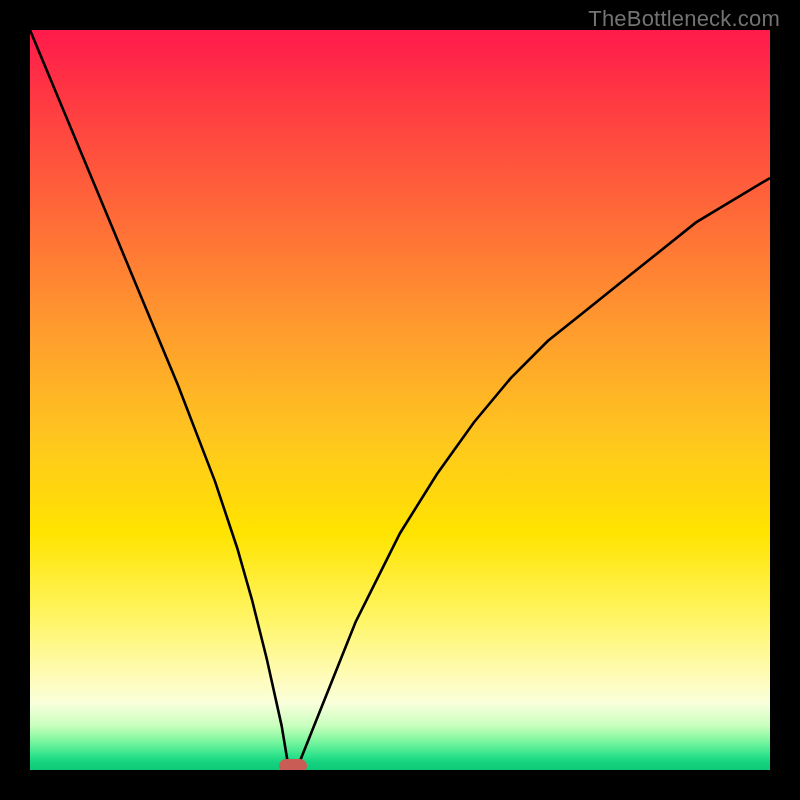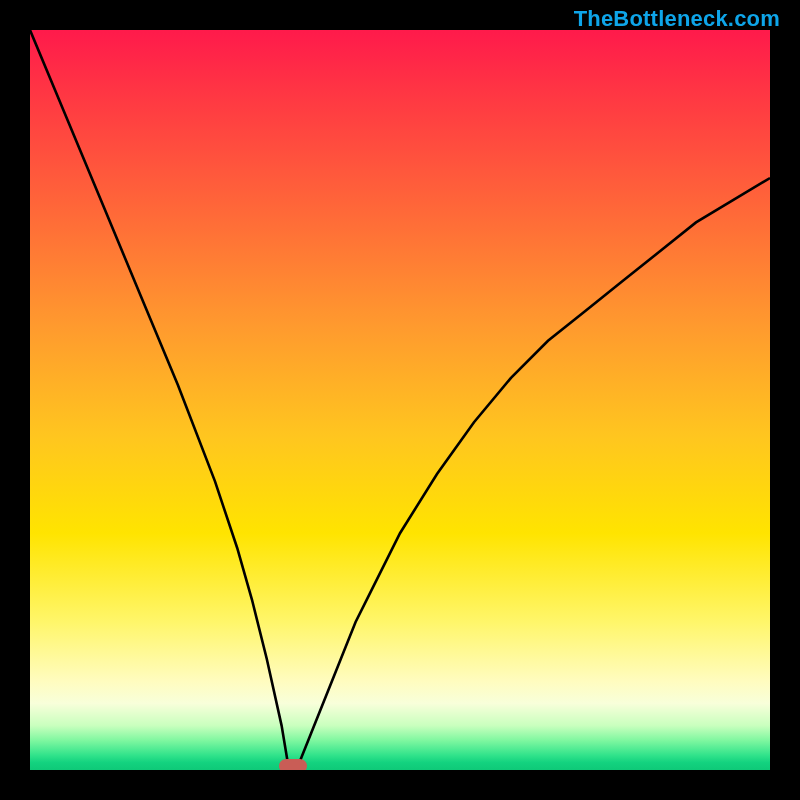--- a/index.html
+++ b/index.html
@@ -57,23 +57,23 @@
     height: 14px;
     border-radius: 8px;
     background: #c95d56;
     transform: translate(-50%, -50%);
   }
   .watermark {
     position: absolute;
     top: 6px;
     right: 20px;
     font-size: 22px;
-    color: #0ea5e9;
+    color: #737373;
     letter-spacing: 0.2px;
-    font-weight: 700;
+    font-weight: 400;
   }
 </style>
 </head>
 <body>
 
 <div class="watermark">TheBottleneck.com</div>
 
 <div class="frame">
   <div class="gradient"></div>
   <svg class="curve-svg" viewBox="0 0 740 740" preserveAspectRatio="none">

